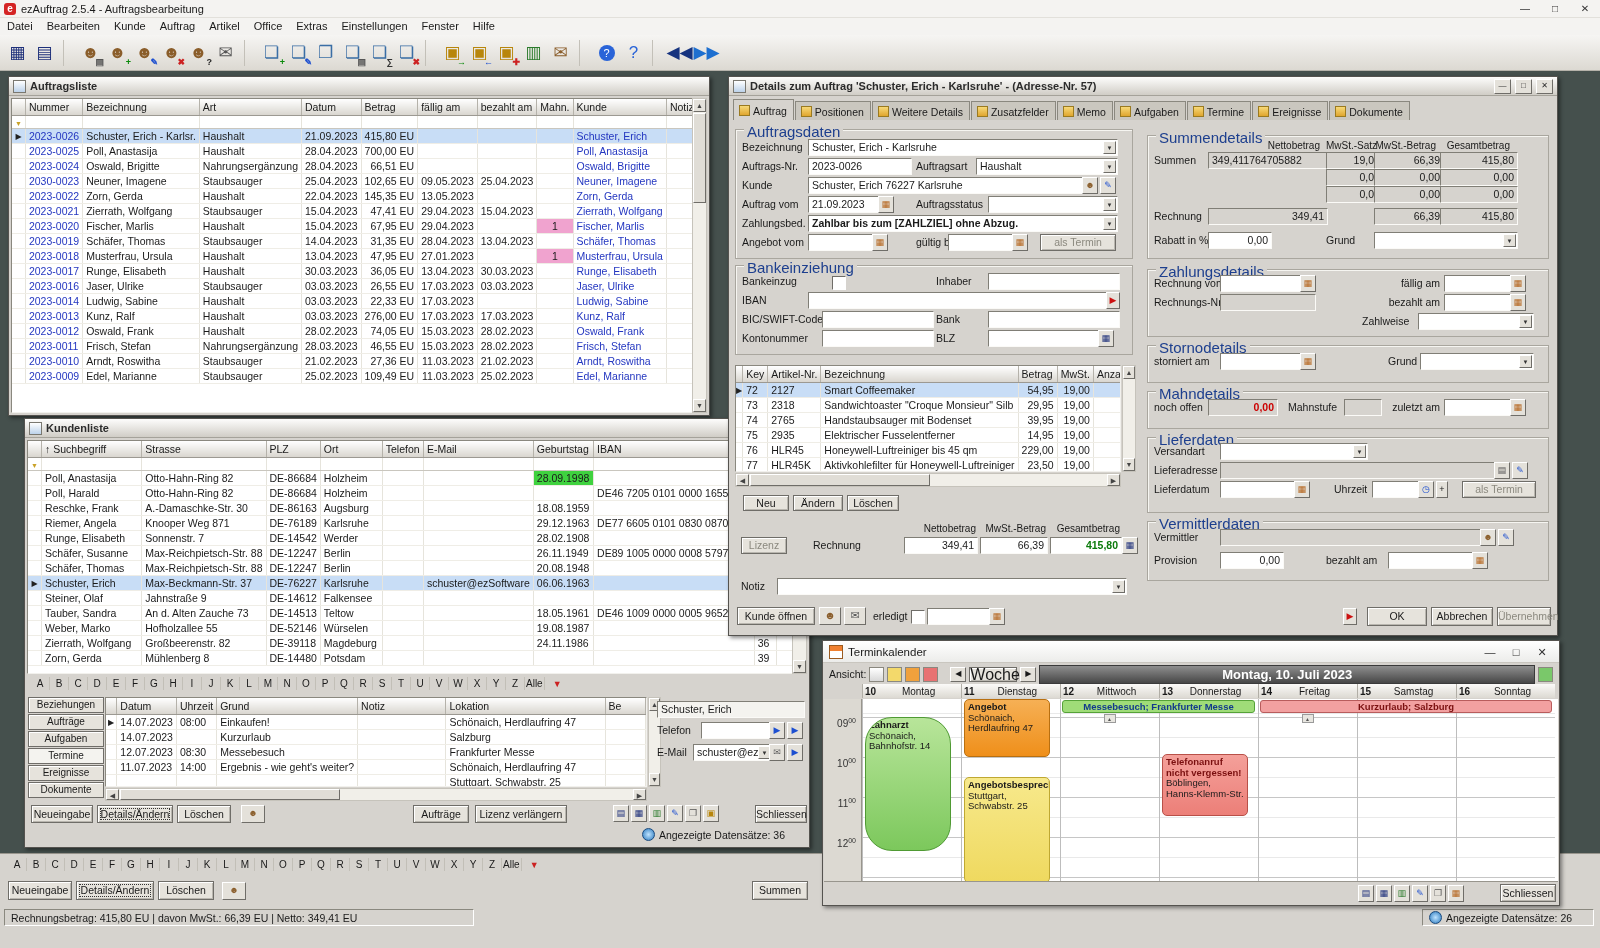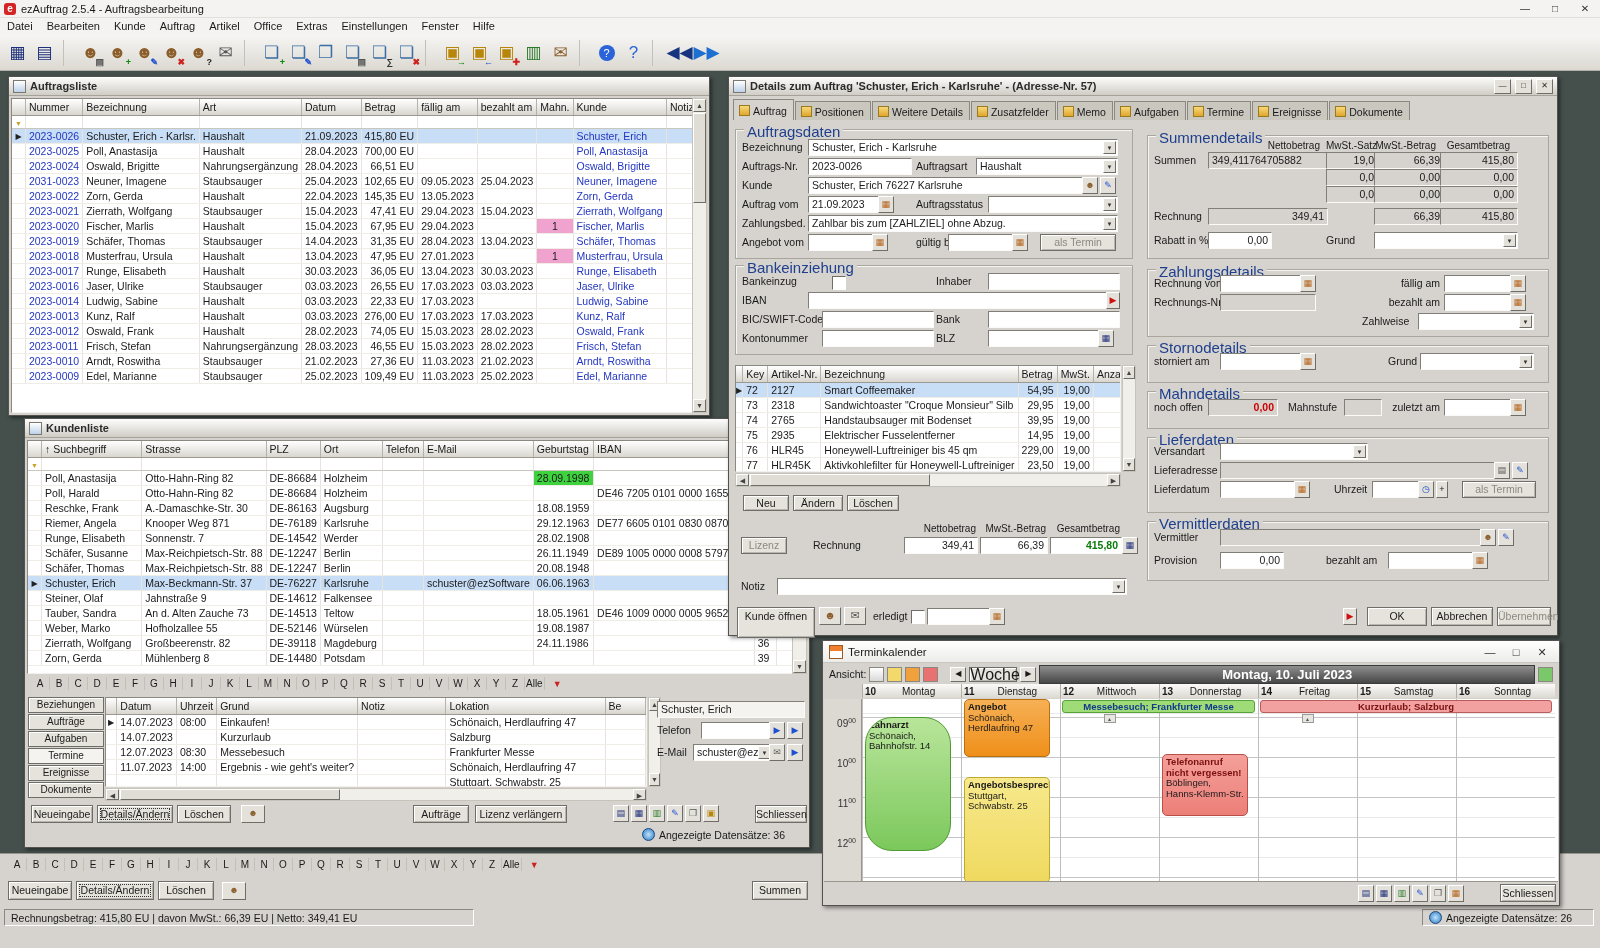--- a/index.html
+++ b/index.html
@@ -313,21 +313,21 @@
               <td class="r">28.04.2023</td>
               <td class="r">66,51 EU</td>
               <td class="r"></td>
               <td class="r"></td>
               <td></td>
               <td class="lnk">Oswald, Brigitte</td>
               <td></td>
             </tr>
             <tr>
               <td class="mark"></td>
-              <td class="lnk">2031-0023</td>
+              <td class="lnk">2030-0023</td>
               <td>Neuner, Imagene</td>
               <td>Staubsauger</td>
               <td class="r">25.04.2023</td>
               <td class="r">102,65 EU</td>
               <td class="r">09.05.2023</td>
               <td class="r">25.04.2023</td>
               <td></td>
               <td class="lnk">Neuner, Imagene</td>
               <td></td>
             </tr>
@@ -909,21 +909,21 @@
       <span class="ibtn" style="left:346px;top:47px;color:#8a5d2a;">☻</span>
       <span class="ibtn" style="left:364px;top:47px;color:#1d4fd0;">✎</span>
       <span class="lbl" style="left:6px;top:67px;">Auftrag vom</span>
       <div class="fld" style="left:72px;top:66px;width:66px;">21.09.2023</div>
       <span class="ibtn" style="left:142px;top:66px;color:#b5651d;">▦</span>
       <span class="lbl" style="left:180px;top:67px;">Auftragsstatus</span>
       <div class="fld" style="left:252px;top:66px;width:122px;">
           <span class="ar">▼</span>
         </div>
       <span class="lbl" style="left:6px;top:86px;">Zahlungsbed.</span>
-      <div class="fld" style="left:72px;top:85px;width:302px;"><span>Zahlbar bis zum [ZAHLZIEL] ohne Abzug.</span><span class="ar">▼</span></div>
+      <div class="fld" style="left:72px;top:85px;width:302px;font-weight:bold;"><span>Zahlbar bis zum [ZAHLZIEL] ohne Abzug.</span><span class="ar">▼</span></div>
       <span class="lbl" style="left:6px;top:105px;">Angebot vom</span>
       <div class="fld" style="left:72px;top:104px;width:60px;"></div>
       <span class="ibtn" style="left:136px;top:104px;color:#b5651d;">▦</span>
       <span class="lbl" style="left:180px;top:105px;">gültig bis</span>
       <div class="fld" style="left:212px;top:104px;width:60px;"></div>
       <span class="ibtn" style="left:276px;top:104px;color:#b5651d;">▦</span>
       <div class="btn dis" style="left:304px;top:104px;width:76px;height:17px;line-height:15px;">als Termin</div>
     </div>
 
     <div class="grp" style="left:6px;top:188px;width:398px;height:90px;">
@@ -1044,21 +1044,21 @@
     <span class="lbl" style="left:84px;top:461px;">Rechnung</span>
     <div class="fld" style="left:175px;top:460px;width:66px;text-align:right;">349,41</div>
     <div class="fld" style="left:251px;top:460px;width:60px;text-align:right;">66,39</div>
     <div class="fld" style="left:321px;top:460px;width:64px;text-align:right;color:#0a7a0a;font-weight:bold;">415,80</div>
     <span class="ibtn" style="left:393px;top:460px;color:#1d2f7a;">▦</span>
     <span class="lbl" style="left:12px;top:502px;">Notiz</span>
     <div class="fld" style="left:48px;top:501px;width:342px;">
         <span class="ar">▼</span>
       </div>
 
-    <div class="btn" style="left:8px;top:530px;width:78px;height:31px;line-height:16px;">Kunde öffnen</div>
+    <div class="btn" style="left:8px;top:530px;width:78px;height:18px;line-height:16px;">Kunde öffnen</div>
     <span class="ibtn" style="left:90px;top:530px;width:22px;height:18px;color:#8a5d2a;font-size:11px;">☻</span>
     <span class="ibtn" style="left:115px;top:530px;width:22px;height:18px;color:#555;font-size:11px;">✉</span>
     <span class="lbl" style="left:144px;top:532px;">erledigt</span>
     <span class="chk" style="left:182px;top:533px;"></span>
     <div class="fld" style="left:198px;top:531px;width:58px;"></div>
     <span class="ibtn" style="left:260px;top:531px;color:#b5651d;">▦</span>
     <span class="ibtn redarr" style="left:614px;top:531px;width:14px;">▶</span>
     <div class="btn" style="left:638px;top:530px;width:60px;height:19px;line-height:17px;">OK</div>
     <div class="btn" style="left:702px;top:530px;width:62px;height:19px;line-height:17px;">Abbrechen</div>
     <div class="btn dis" style="left:768px;top:530px;width:54px;height:19px;line-height:17px;">Übernehmen</div>

